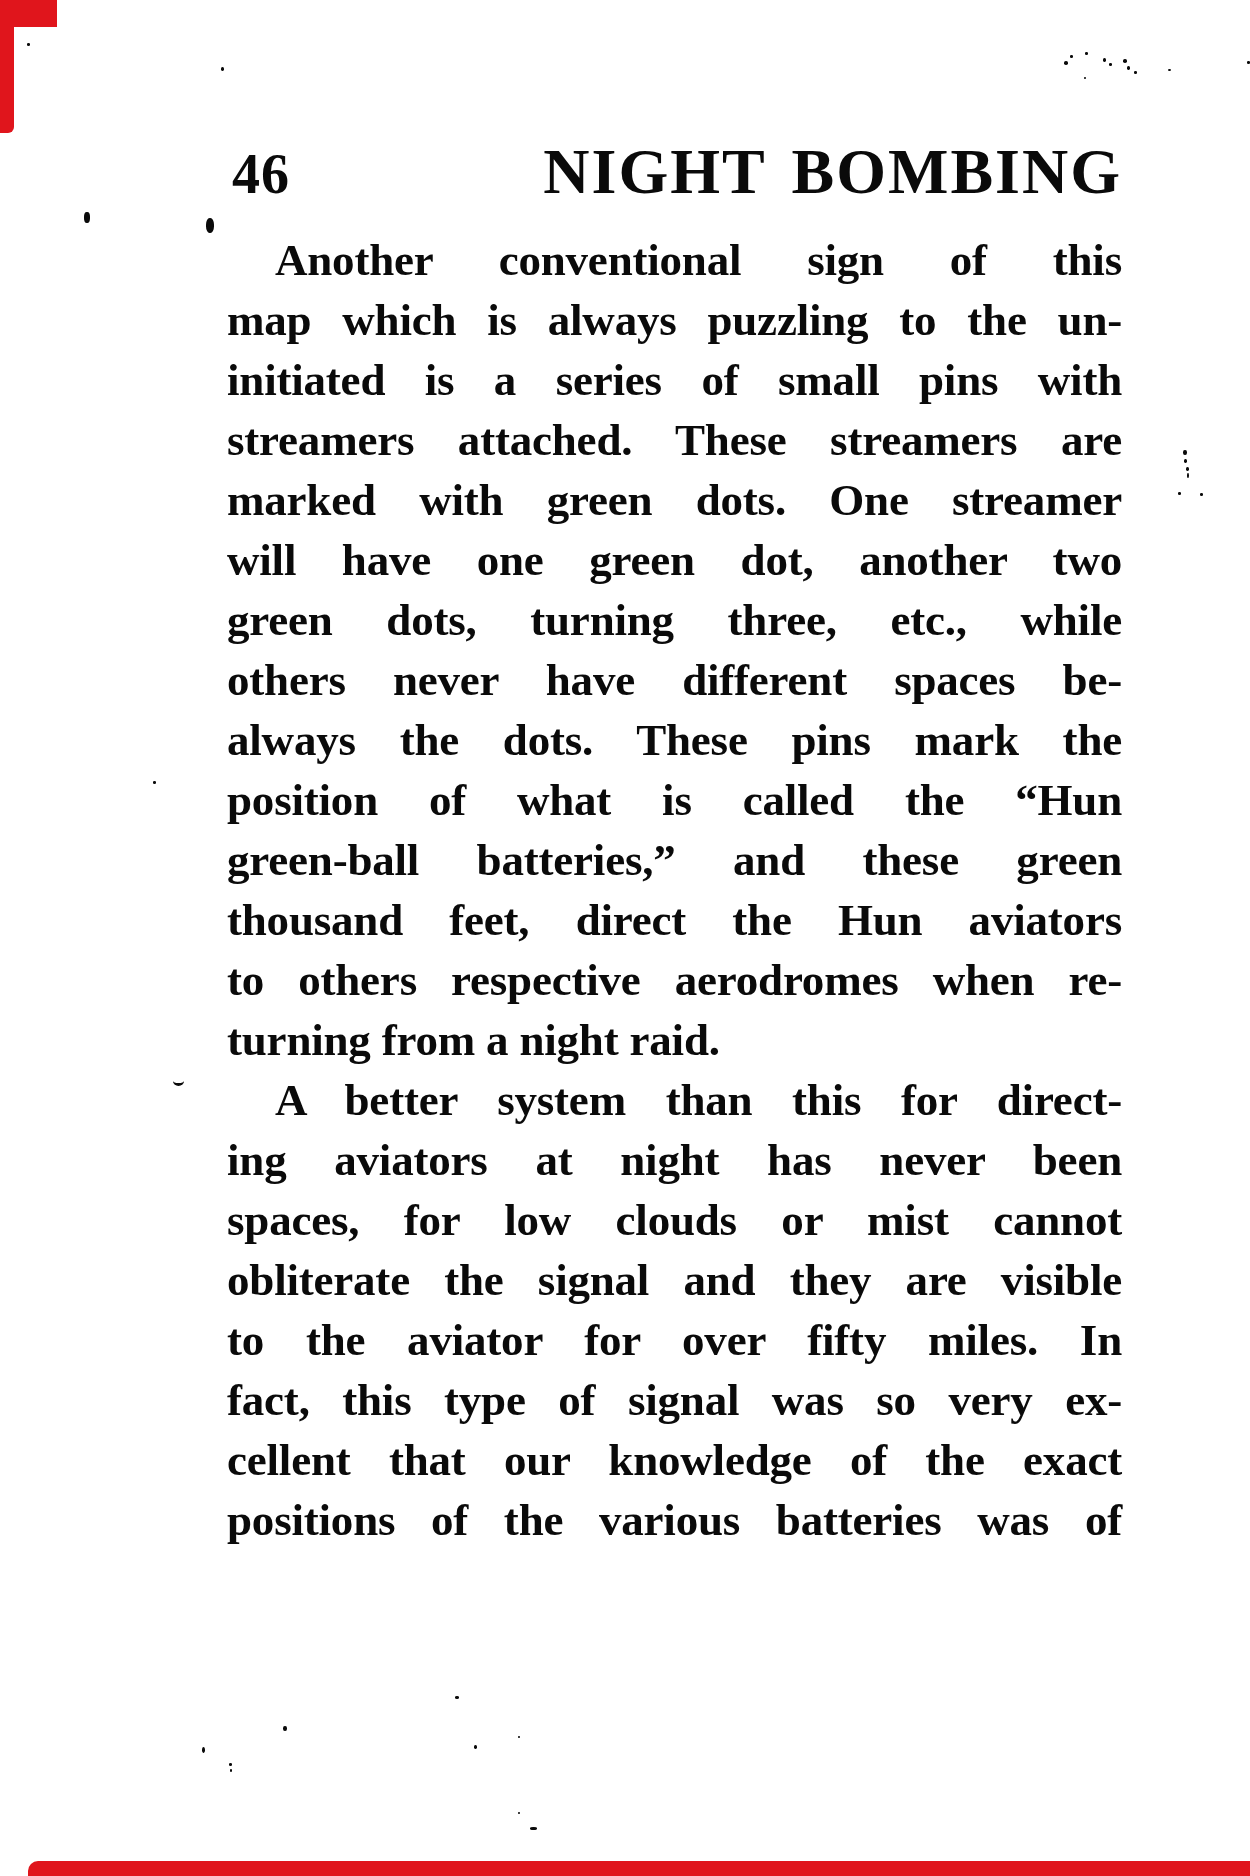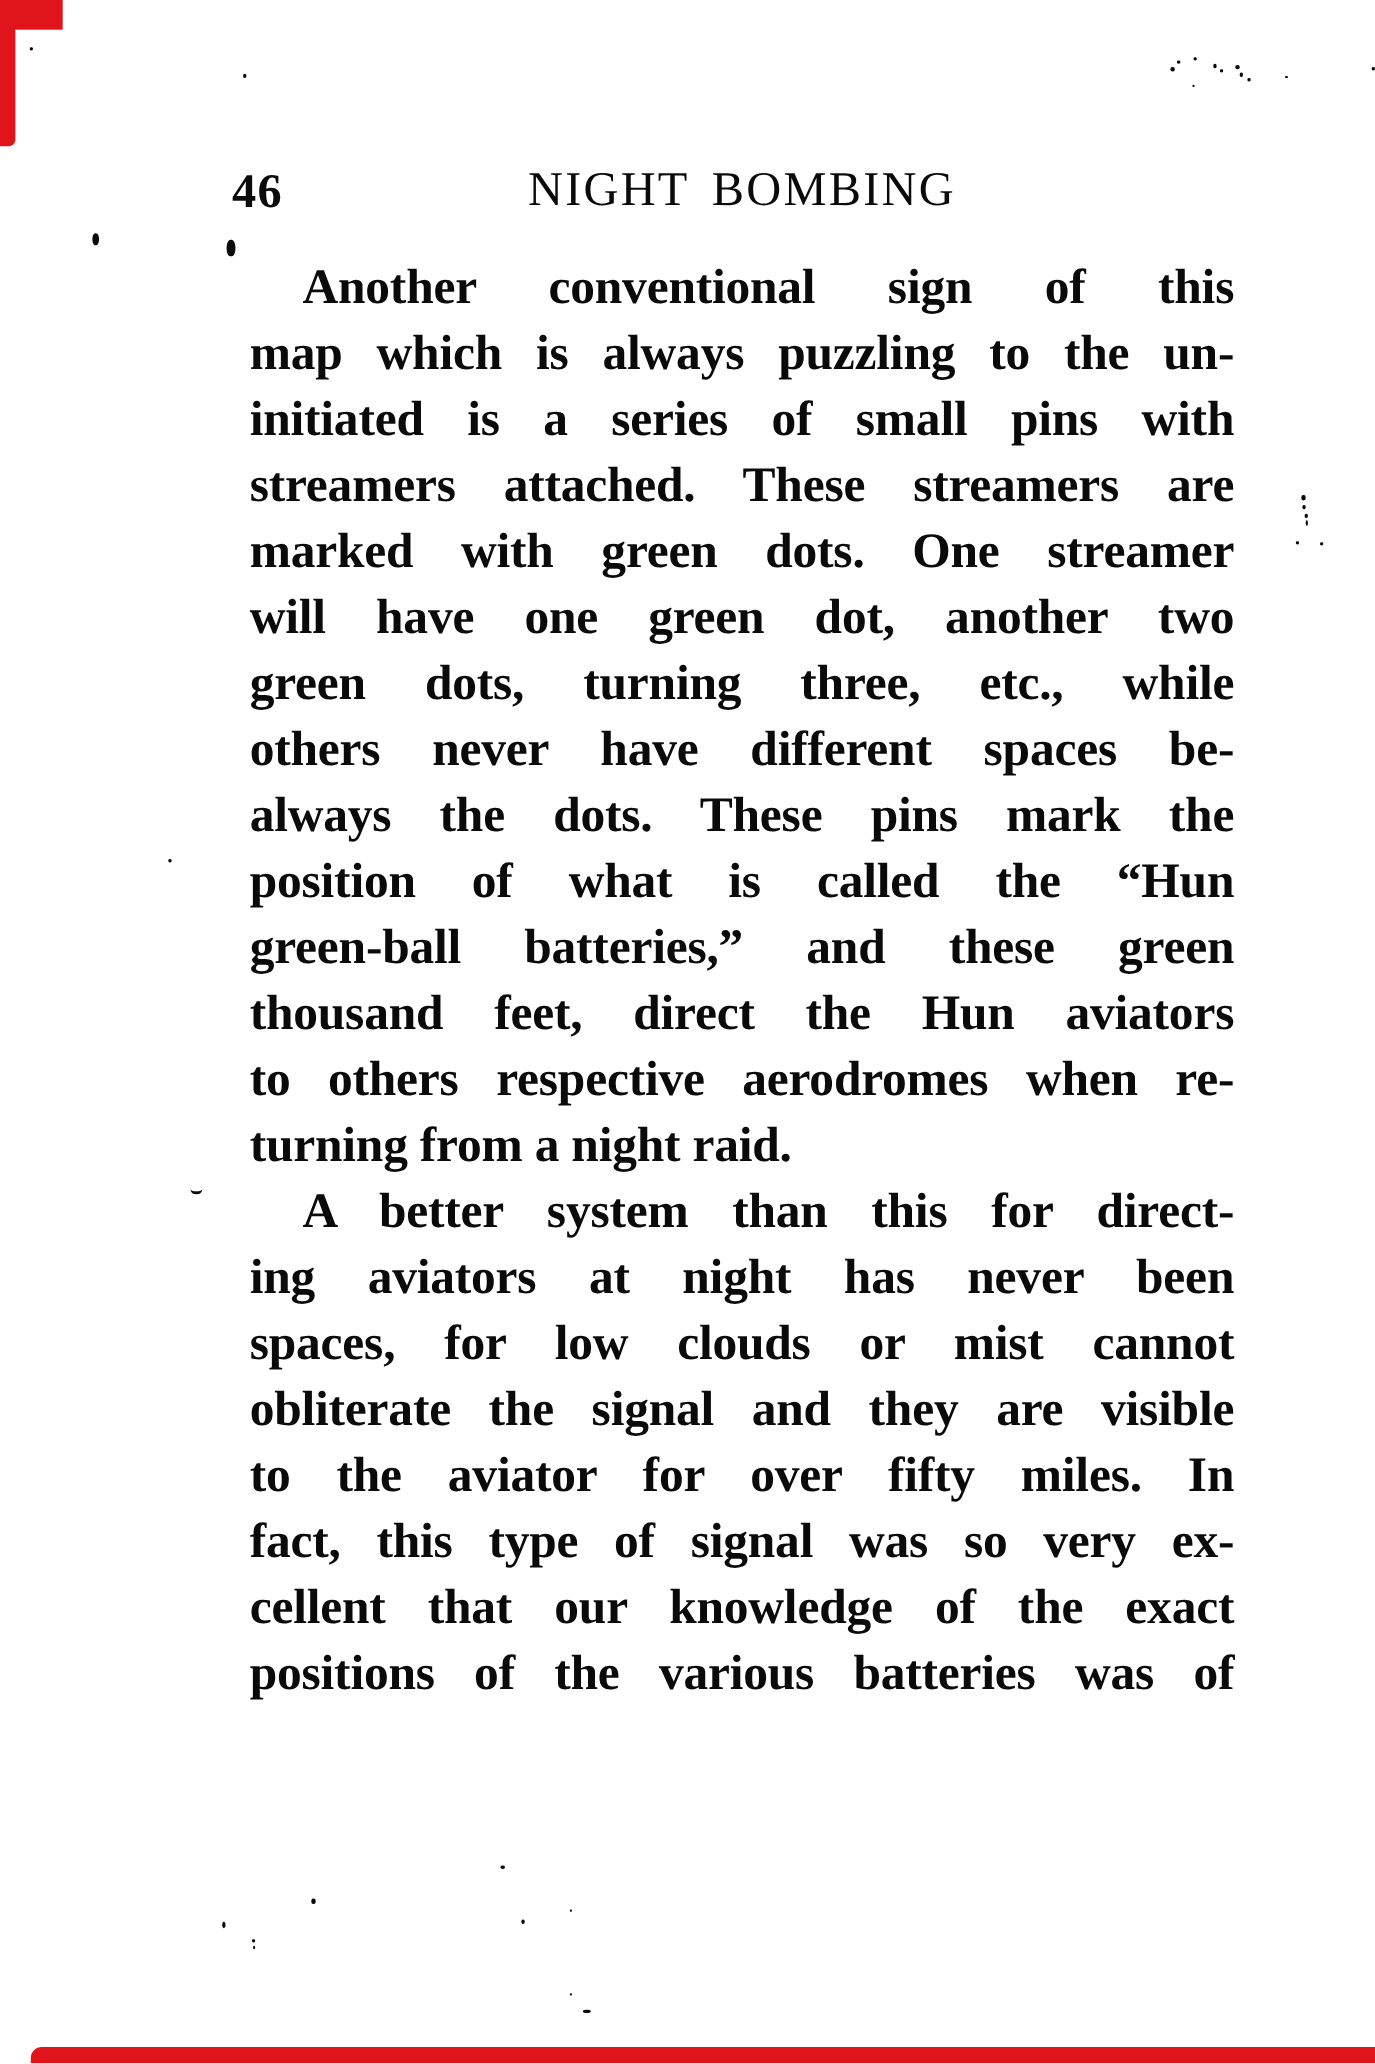--- a/index.html
+++ b/index.html
@@ -11,28 +11,28 @@
     font-family:"Liberation Serif","DejaVu Serif",serif;
     color:var(--ink,#0a0a0a);
   }
   
   .cover-edge{position:absolute;background:var(--cover-red,#e0151c);}
   #cover-top{left:0;top:0;width:57px;height:27px;}
   #cover-left{left:0;top:0;width:14px;height:133px;border-bottom-right-radius:6px;}
   #cover-bottom{left:28px;top:1861px;width:1222px;height:15px;border-top-left-radius:10px;}
   
   #folio{
-    position:absolute;left:211px;top:155px;
-    font-size:44px;line-height:38px;font-weight:700;
+    position:absolute;left:232px;top:155px;
+    font-size:56px;line-height:38px;font-weight:700;
     letter-spacing:1px;
   }
   #running-title{
     position:absolute;left:227px;top:150px;width:895px;
-    text-align:center;
-    font-size:44px;line-height:43px;font-weight:400;
+    text-align:right;
+    font-size:64px;line-height:43px;font-weight:700;
     letter-spacing:2px;word-spacing:8px;
   }
   
   #body-text{
     position:absolute;left:227px;top:230px;width:895px;
     font-size:45px;font-weight:700;
     letter-spacing:-0.2px;
   }
   .line{
     height:60px;line-height:60px;

